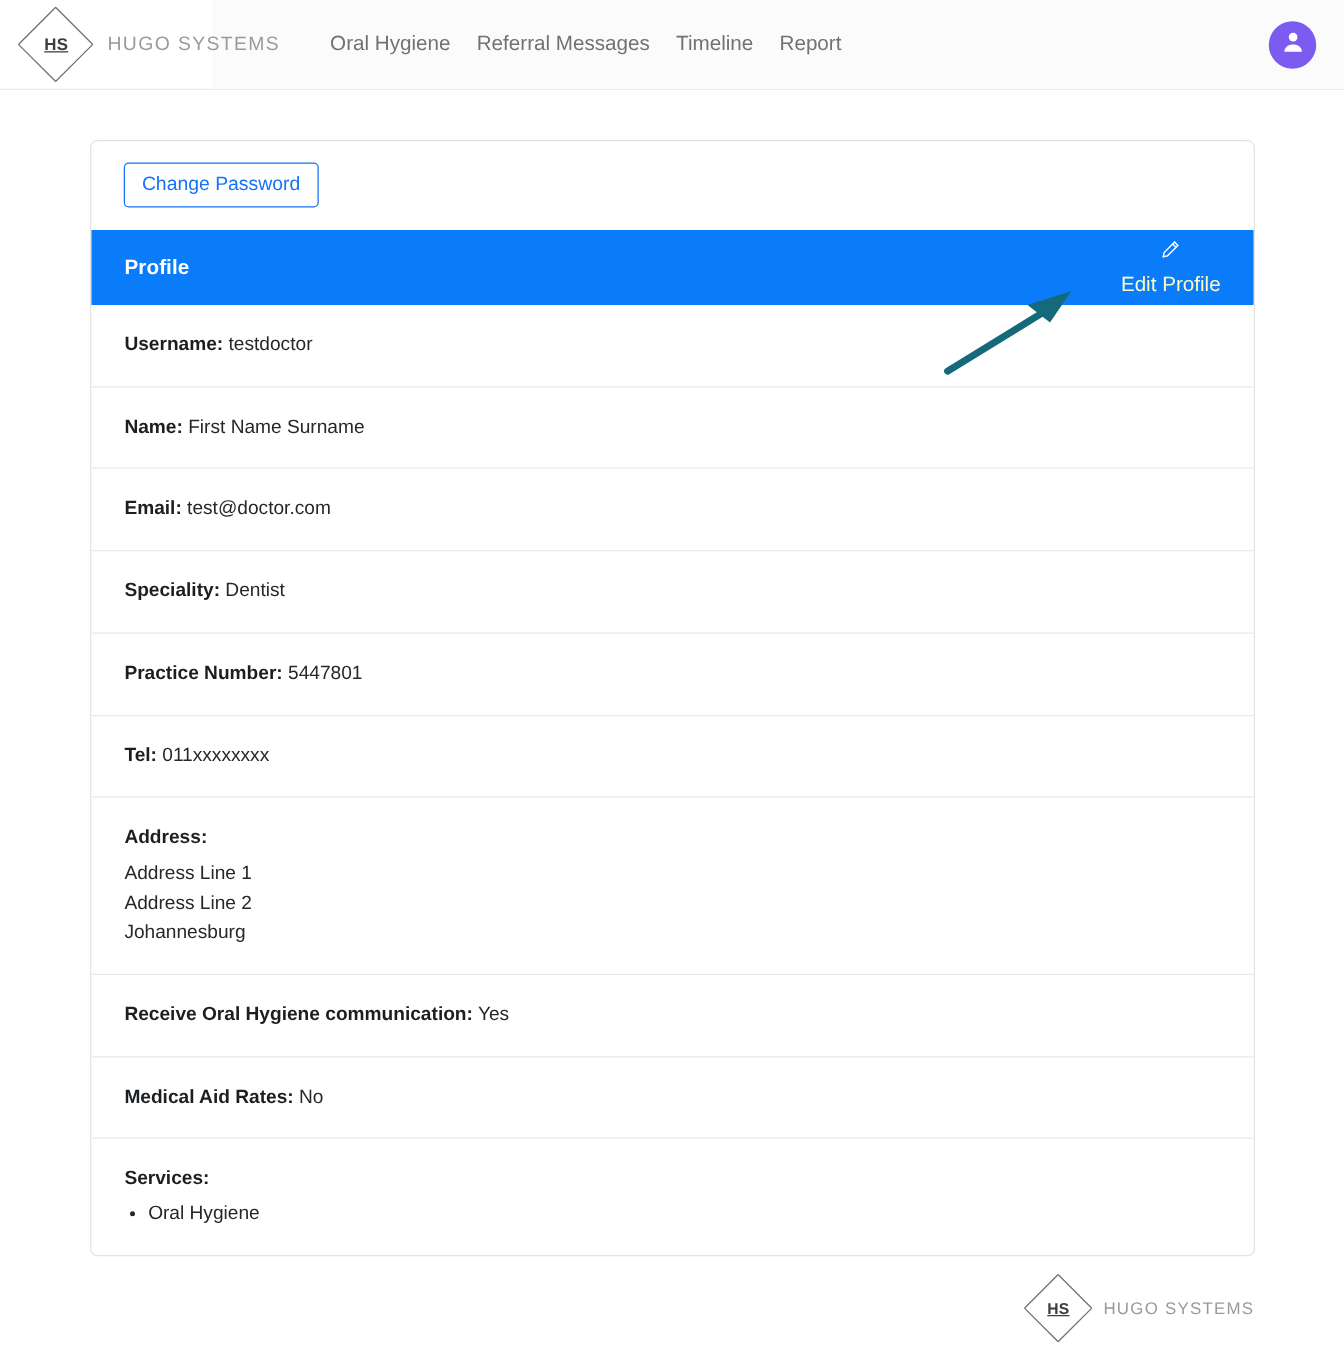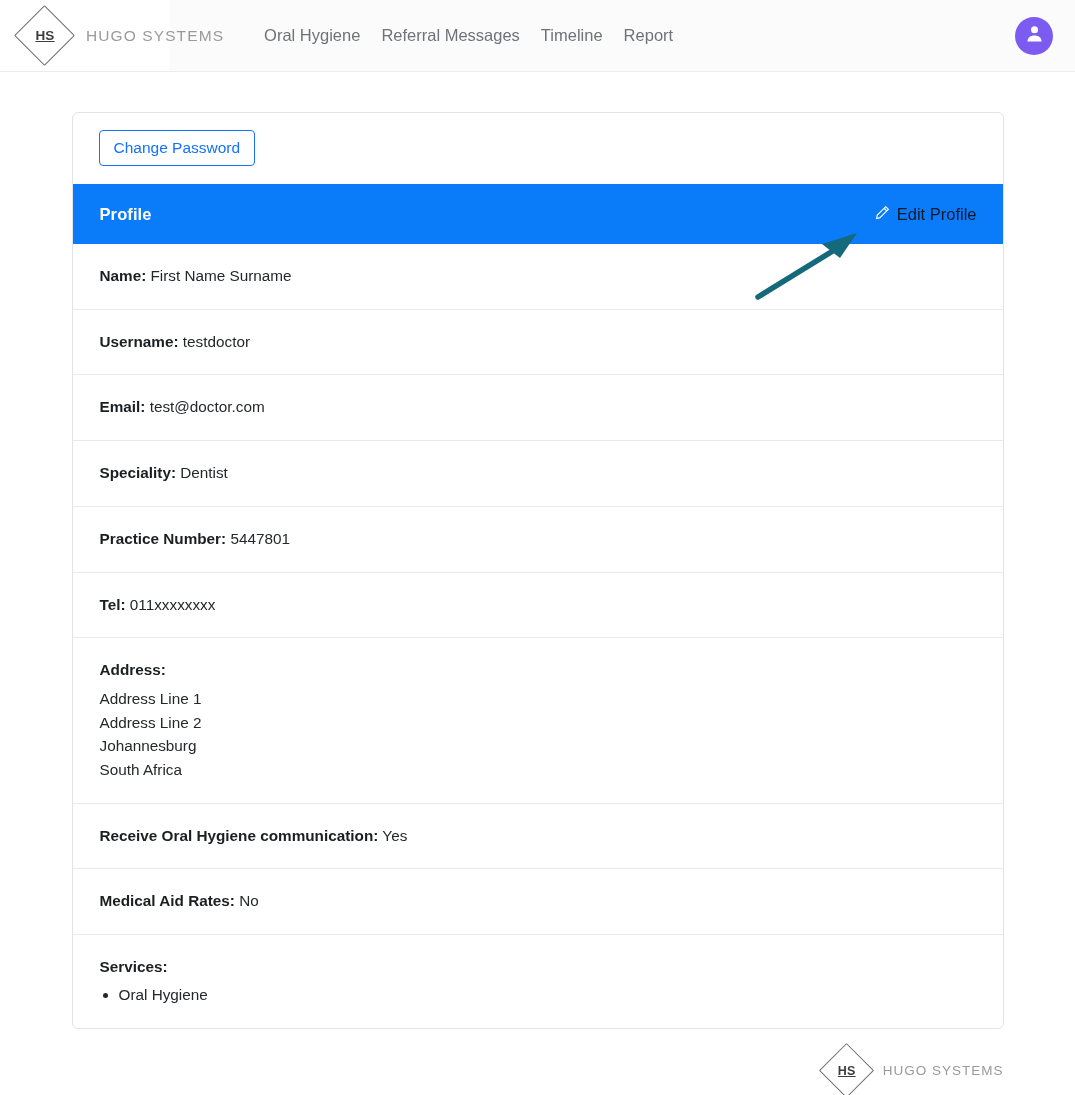--- a/index.html
+++ b/index.html
@@ -102,21 +102,21 @@
     color: #ffffff;
     height: 60px;
     display: flex; align-items: center; justify-content: space-between;
     padding: 0 26px 0 27px;
   }
   .profile-title {
     font-size: 16.5px; font-weight: bold; letter-spacing: .1px;
   }
   .edit-profile {
     display: flex; align-items: center; gap: 6px;
-    font-size: 16.5px; color: #0f172a; cursor: pointer;
+    font-size: 16.5px; color: #fef9c3; cursor: pointer; flex-direction: column;
   }
   .edit-profile svg { width: 17px; height: 17px; stroke: #ffffff; fill: none; stroke-width: 1.6; }
 
   .row {
     border-bottom: 1px solid #e9e9e9;
     padding: 20px 26px 21px 27px;
     font-size: 15.3px;
     color: #25282b;
     line-height: 1.55;
   }
@@ -195,27 +195,27 @@
           <svg viewBox="0 0 24 24">
               <path d="M16.5 3.8l3.7 3.7L8.4 19.3 3.6 20.4l1.1-4.8z"></path>
               <path d="M14.3 6l3.7 3.7"></path>
             </svg>
         </span>
         <span>Edit Profile</span>
       </span>
     </div>
 
     <div class="row">
+      <b>Username:</b>
+      <span>testdoctor</span>
+    </div>
+
+    <div class="row">
       <b>Name:</b>
       <span>First Name Surname</span>
-    </div>
-
-    <div class="row">
-      <b>Username:</b>
-      <span>testdoctor</span>
     </div>
 
     <div class="row">
       <b>Email:</b>
       <span>test@doctor.com</span>
     </div>
 
     <div class="row">
       <b>Speciality:</b>
       <span>Dentist</span>
@@ -229,21 +229,20 @@
     <div class="row">
       <b>Tel:</b>
       <span>011xxxxxxxx</span>
     </div>
 
     <div class="row row-tall">
       <b class="addr-line addr-head">Address:</b>
       <span class="addr-line">Address Line 1</span>
       <span class="addr-line">Address Line 2</span>
       <span class="addr-line">Johannesburg</span>
-      <span class="addr-line">South Africa</span>
     </div>
 
     <div class="row">
       <b>Receive Oral Hygiene communication:</b>
       <span>Yes</span>
     </div>
 
     <div class="row">
       <b>Medical Aid Rates:</b>
       <span>No</span>

